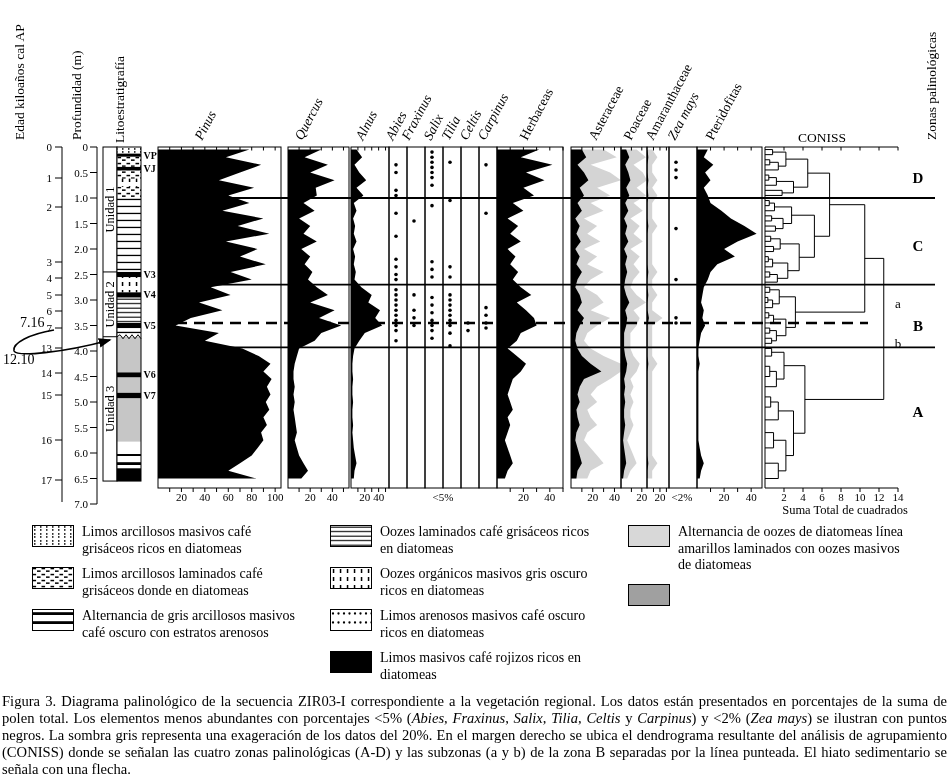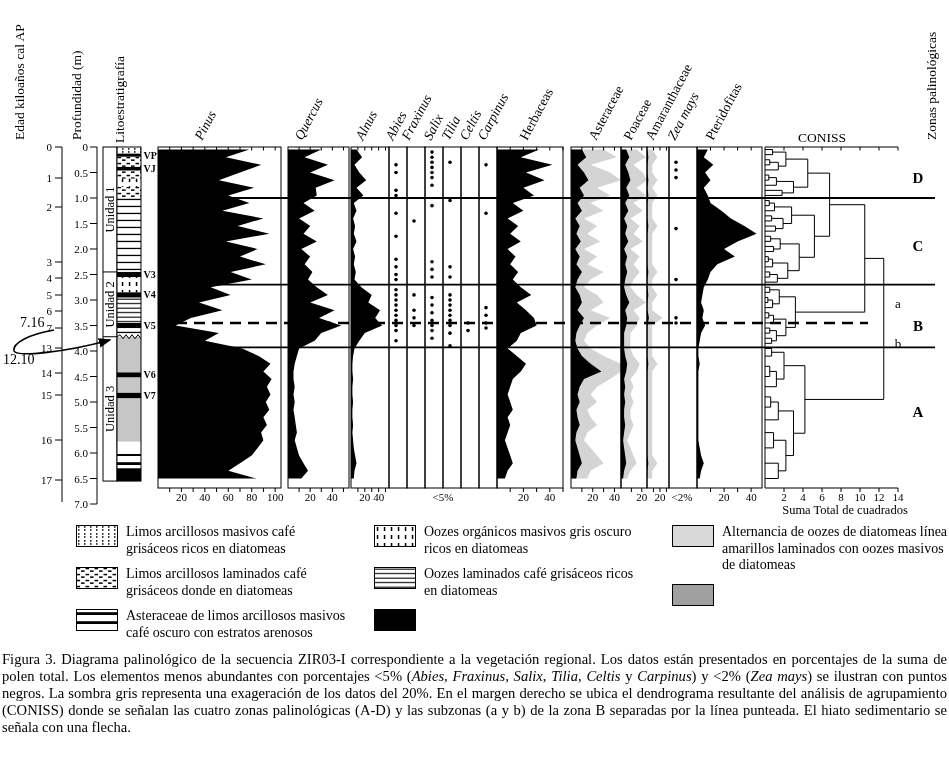--- a/index.html
+++ b/index.html
@@ -7,21 +7,21 @@
   svg text{font-family:"Liberation Serif",serif;fill:#000;}
   .axnum{font-size:11px;}
   .hdr{font-size:13.5px;}
   .hdr-i{font-style:italic;}
   .vlab{font-size:13.5px;}
   .zone{font-size:15px;font-weight:bold;}
   .sub{font-size:13px;}
   .teph{font-size:10px;font-weight:bold;}
   .unit{font-size:12.5px;}
   .annot{font-size:14px;}
-  .legend{display:flex;padding-left:32px;margin-top:2px;gap:26px;margin-left:44px;}
+  .legend{display:flex;padding-left:32px;margin-top:2px;gap:26px;}
   .lcol{display:flex;flex-direction:column;gap:9px;}
   .lcol0{width:272px}.lcol1{width:272px}.lcol2{width:300px}
   .litem{display:flex;gap:8px;align-items:flex-start;}
   .ltxt{font-size:14px;line-height:1.18;width:226px;}
   .lsw{flex:0 0 auto;margin-top:1px;}
   .caption{font-size:14.6px;line-height:1.17;margin:10px 2px 0 2px;text-align:justify;}
   .caption .it{font-style:italic;}
 </style>
 </head>
 <body>
@@ -639,54 +639,68 @@
       <div class="litem">
         <svg width="42" height="22" class="lsw">
           <defs>
             <pattern id="pat12" patternUnits="userSpaceOnUse" width="22" height="9">
               <rect x="0" y="3.2" width="22" height="2.8" fill="#000"></rect>
             </pattern>
           </defs>
           <rect x="0.5" y="0.5" width="41" height="21" fill="#fff" stroke="#000"></rect>
           <rect x="0.5" y="0.5" width="41" height="21" fill="url(#pat12)" stroke="#000"></rect>
         </svg>
-        <span class="ltxt">Asteraceae de limos arcillosos masivos café oscuro con estratos arenosos</span>
+        <span class="ltxt">Alternancia de gris arcillosos masivos café oscuro con estratos arenosos</span>
       </div>
     </div>
     <div class="lcol lcol1">
+      <div class="litem">
+        <svg width="42" height="22" class="lsw">
+          <defs>
+            <pattern id="pat14" patternUnits="userSpaceOnUse" width="24" height="4.5">
+              <rect x="0" y="1.6" width="24" height="1.1" fill="#000"></rect>
+            </pattern>
+          </defs>
+          <rect x="0.5" y="0.5" width="41" height="21" fill="#fff" stroke="#000"></rect>
+          <rect x="0.5" y="0.5" width="41" height="21" fill="url(#pat14)" stroke="#000"></rect>
+        </svg>
+        <span class="ltxt">Oozes laminados café grisáceos ricos en diatomeas</span>
+      </div>
       <div class="litem">
         <svg width="42" height="22" class="lsw">
           <defs>
             <pattern id="pat13" patternUnits="userSpaceOnUse" width="7" height="8">
               <rect x="2.8" y="2" width="1.5" height="4" fill="#000"></rect>
             </pattern>
           </defs>
           <rect x="0.5" y="0.5" width="41" height="21" fill="#fff" stroke="#000"></rect>
           <rect x="0.5" y="0.5" width="41" height="21" fill="url(#pat13)" stroke="#000"></rect>
         </svg>
         <span class="ltxt">Oozes orgánicos masivos gris oscuro ricos en diatomeas</span>
       </div>
       <div class="litem">
         <svg width="42" height="22" class="lsw">
           <defs>
-            <pattern id="pat14" patternUnits="userSpaceOnUse" width="24" height="4.5">
-              <rect x="0" y="1.6" width="24" height="1.1" fill="#000"></rect>
+            <pattern id="pat15" patternUnits="userSpaceOnUse" width="11" height="9">
+              <circle cx="3" cy="4.5" r="1.15" fill="#000"></circle>
+              <circle cx="8.5" cy="4.5" r="1.15" fill="#000"></circle>
             </pattern>
           </defs>
           <rect x="0.5" y="0.5" width="41" height="21" fill="#fff" stroke="#000"></rect>
-          <rect x="0.5" y="0.5" width="41" height="21" fill="url(#pat14)" stroke="#000"></rect>
-        </svg>
-        <span class="ltxt">Oozes laminados café grisáceos ricos en diatomeas</span>
+          <rect x="0.5" y="0.5" width="41" height="21" fill="url(#pat15)" stroke="#000"></rect>
+        </svg>
+        <span class="ltxt">Limos arenosos masivos café oscuro ricos en diatomeas</span>
       </div>
       <div class="litem">
         <svg width="42" height="22" class="lsw">
           <defs></defs>
           <rect x="0.5" y="0.5" width="41" height="21" fill="#fff" stroke="#000"></rect>
           <rect x="0.5" y="0.5" width="41" height="21" fill="#000" stroke="#000"></rect>
         </svg>
+        <span class="ltxt">Limos masivos café rojizos ricos en diatomeas</span>
       </div>
     </div>
     <div class="lcol lcol2">
       <div class="litem">
         <svg width="42" height="22" class="lsw">
           <defs></defs>
           <rect x="0.5" y="0.5" width="41" height="21" fill="#fff" stroke="#000"></rect>
           <rect x="0.5" y="0.5" width="41" height="21" fill="#d8d8d8" stroke="#000"></rect>
         </svg>
         <span class="ltxt">Alternancia de oozes de diatomeas línea amarillos laminados con oozes masivos de diatomeas</span>

